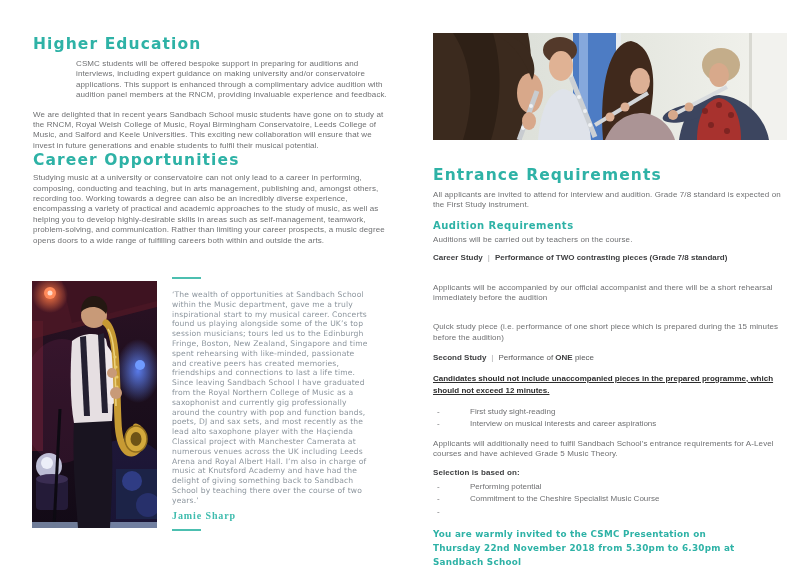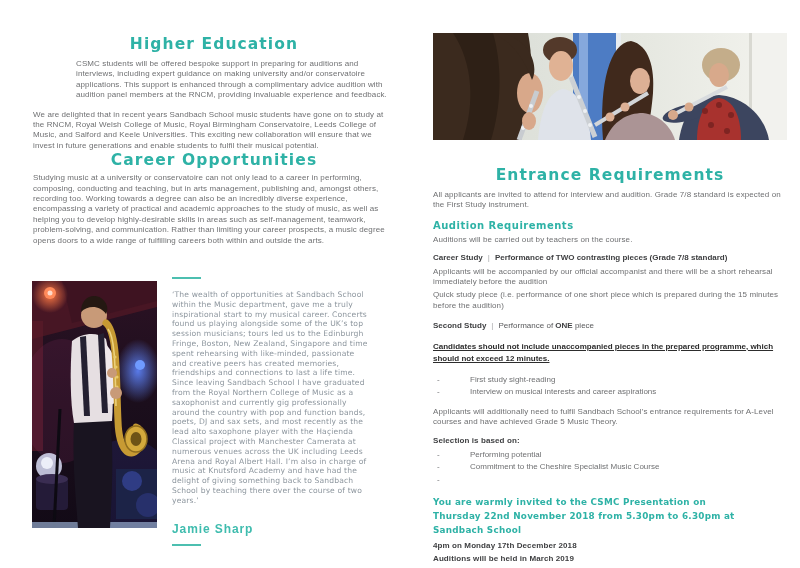--- a/index.html
+++ b/index.html
@@ -3,21 +3,21 @@
 <meta charset="utf-8">
 <style>
   html,body { margin:0; padding:0; background:#ffffff; }
   body { width:800px; height:568px; font-family:"Liberation Sans", sans-serif; }
   .page { position:relative; width:800px; height:568px; background:#ffffff; overflow:hidden; }
 
   
   .section-title {
     font-family:"DejaVu Sans", sans-serif;
     color:#2eb2a6; font-size:15.5px; font-weight:bold;
-    letter-spacing:1.1px; margin:0; line-height:19px;text-align:center;
+    letter-spacing:1.1px; margin:0; line-height:19px;
   }
   .sub-title {
     font-family:"DejaVu Sans", sans-serif;
     color:#2eb2a6; font-size:10px; font-weight:bold;
     letter-spacing:0.5px; margin:0; line-height:12px;
   }
 
   
   p { margin:0; }
   .body { color:#6f7072; font-size:8px; line-height:10.4px; letter-spacing:0.1px; }
@@ -33,39 +33,39 @@
 
   
   .quote-block { position:absolute; left:172px; top:277px; width:198px; }
   .tline { width:29px; height:2px; background:#4cbfb0; }
   .quote {
     font-family:"DejaVu Sans", sans-serif;
     color:#8d969e; font-size:7.6px; line-height:9.8px;
     letter-spacing:0.15px; margin-top:11px;
   }
   .author {
-    font-family:Liberation Sans, sans-serif;
-    color:#3fbcae; font-size:12px; font-weight:bold;
-    letter-spacing:0.9px; margin-top:16px;
+    font-family:Liberation Serif, serif;
+    color:#3fbcae; font-size:10px; font-weight:bold;
+    letter-spacing:0.9px; margin-top:4px;
   }
   .tline-bottom { margin-top:8px; }
 
   
   .sax-photo   { position:absolute; left:32px;  top:281px; width:125px; height:247px; margin:0; }
   .flute-photo { position:absolute; left:433px; top:33px;  width:354px; height:107px; margin:0; }
   figure svg { display:block; width:100%; height:100%; }
 
   
   .col-right { position:absolute; left:433px; top:16px; width:354px; }
   .mt-er   { margin-top:150px; }
   .mt-s    { margin-top:5px; }
   .mt-ar   { margin-top:9px; }
   .mt-ai   { margin-top:3px; }
   .mt-fs   { margin-top:8px; }
-  .mt-n    { margin-top:3px; }
+  .mt-n    { margin-top:19px; }
   .mt-ss   { margin-top:10px; }
   .mt-w    { margin-top:9px; }
   .mt-bul  { margin-top:8px; }
   .mt-al   { margin-top:9px; }
   .mt-sel  { margin-top:8px; }
   .mt-inv  { margin-top:9px; }
   .mt-app  { margin-top:7px; }
   .mt-dl   { margin-top:4px; }
   .mt-au   { margin-top:3px; }
 

